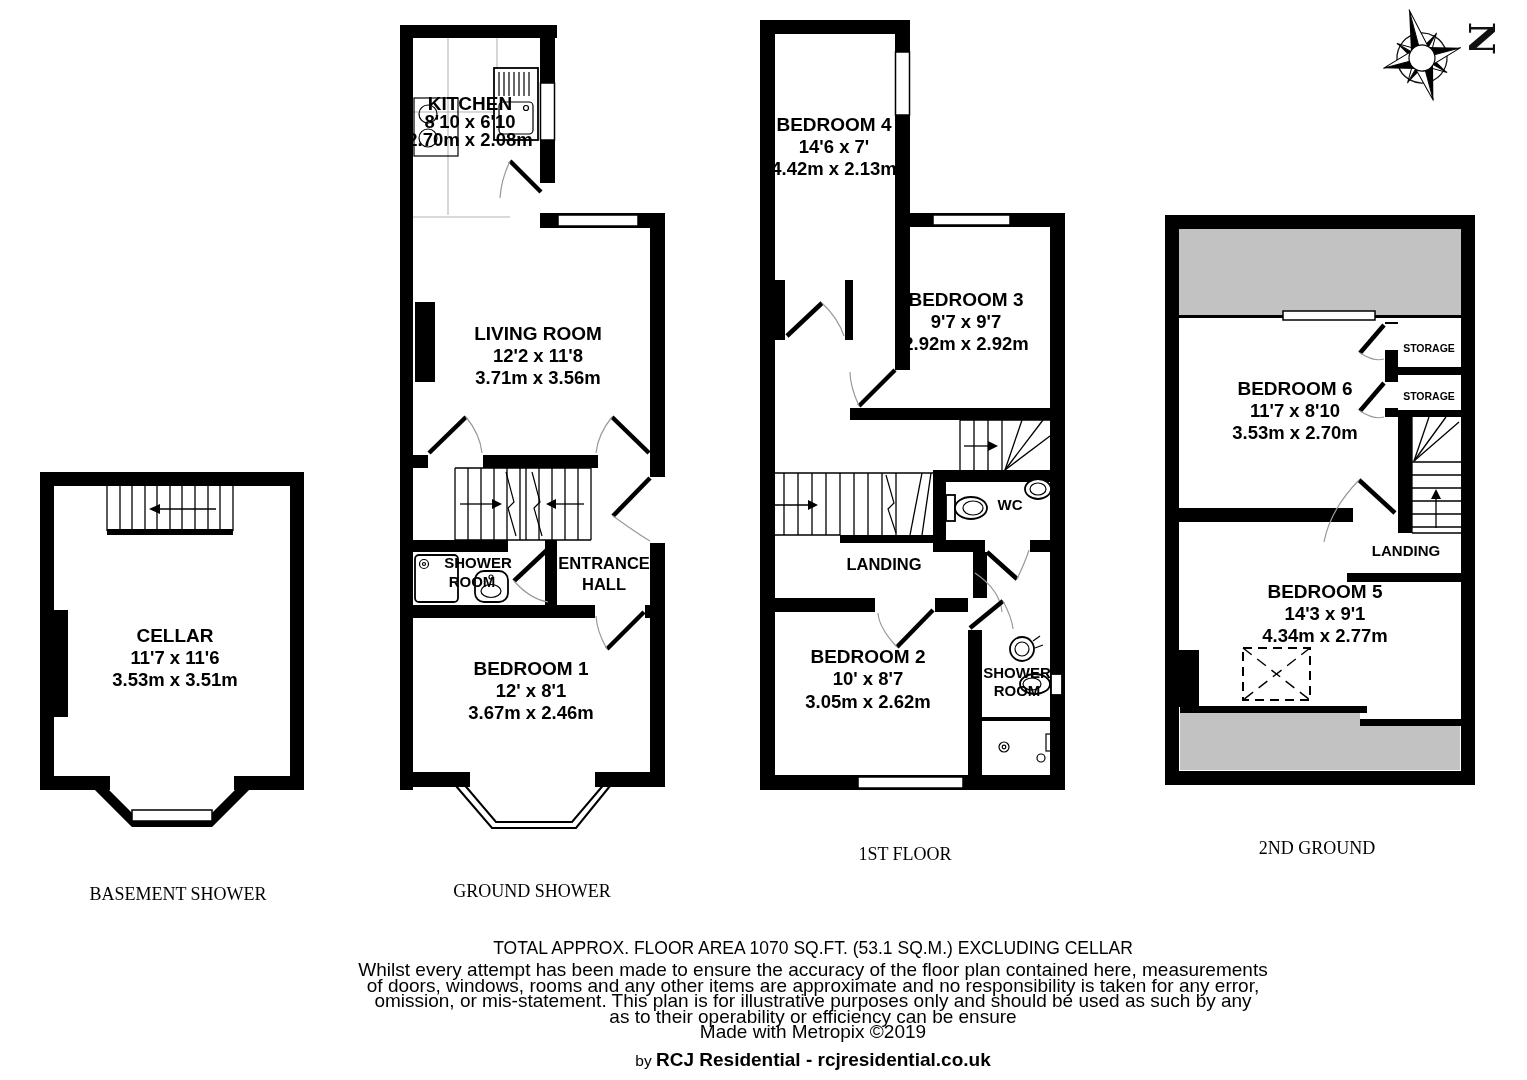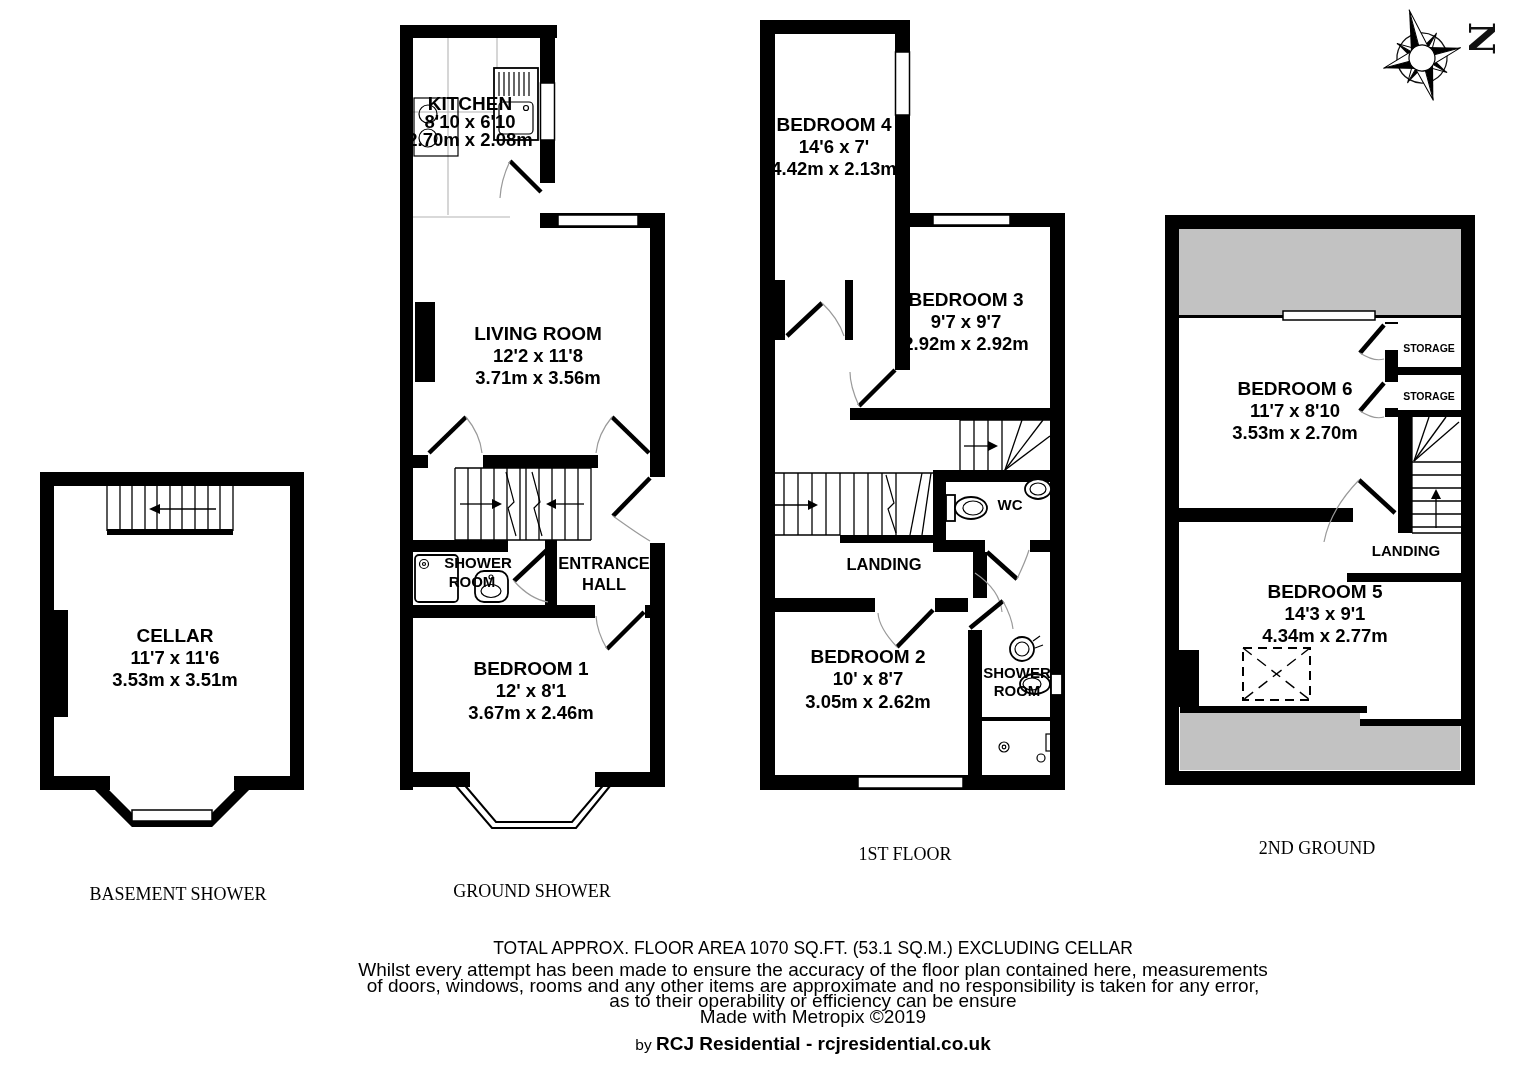--- a/index.html
+++ b/index.html
@@ -391,20 +391,21 @@
 
   <div class="floor-label" style="left:178px;top:884px">BASEMENT SHOWER</div>
   <div class="floor-label" style="left:532px;top:881px">GROUND SHOWER</div>
   <div class="floor-label" style="left:905px;top:844px">1ST FLOOR</div>
   <div class="floor-label" style="left:1317px;top:838px">2ND GROUND</div>
 
   <div class="footer">
     <div class="footer-title">TOTAL APPROX. FLOOR AREA 1070 SQ.FT. (53.1 SQ.M.) EXCLUDING CELLAR</div>
     <div class="footer-line">Whilst every attempt has been made to ensure the accuracy of the floor plan contained here, measurements</div>
     <div class="footer-line">of doors, windows, rooms and any other items are approximate and no responsibility is taken for any error,</div>
+    <div class="footer-line">omission, or mis-statement. This plan is for illustrative purposes only and should be used as such by any</div>
     <div class="footer-line">as to their operability or efficiency can be ensure</div>
     <div class="footer-line">Made with Metropix ©2019</div>
     <div class="credit">
       <span>by </span><b>RCJ Residential - rcjresidential.co.uk</b>
     </div>
   </div>
 
 </div>
 
 </body></html>

